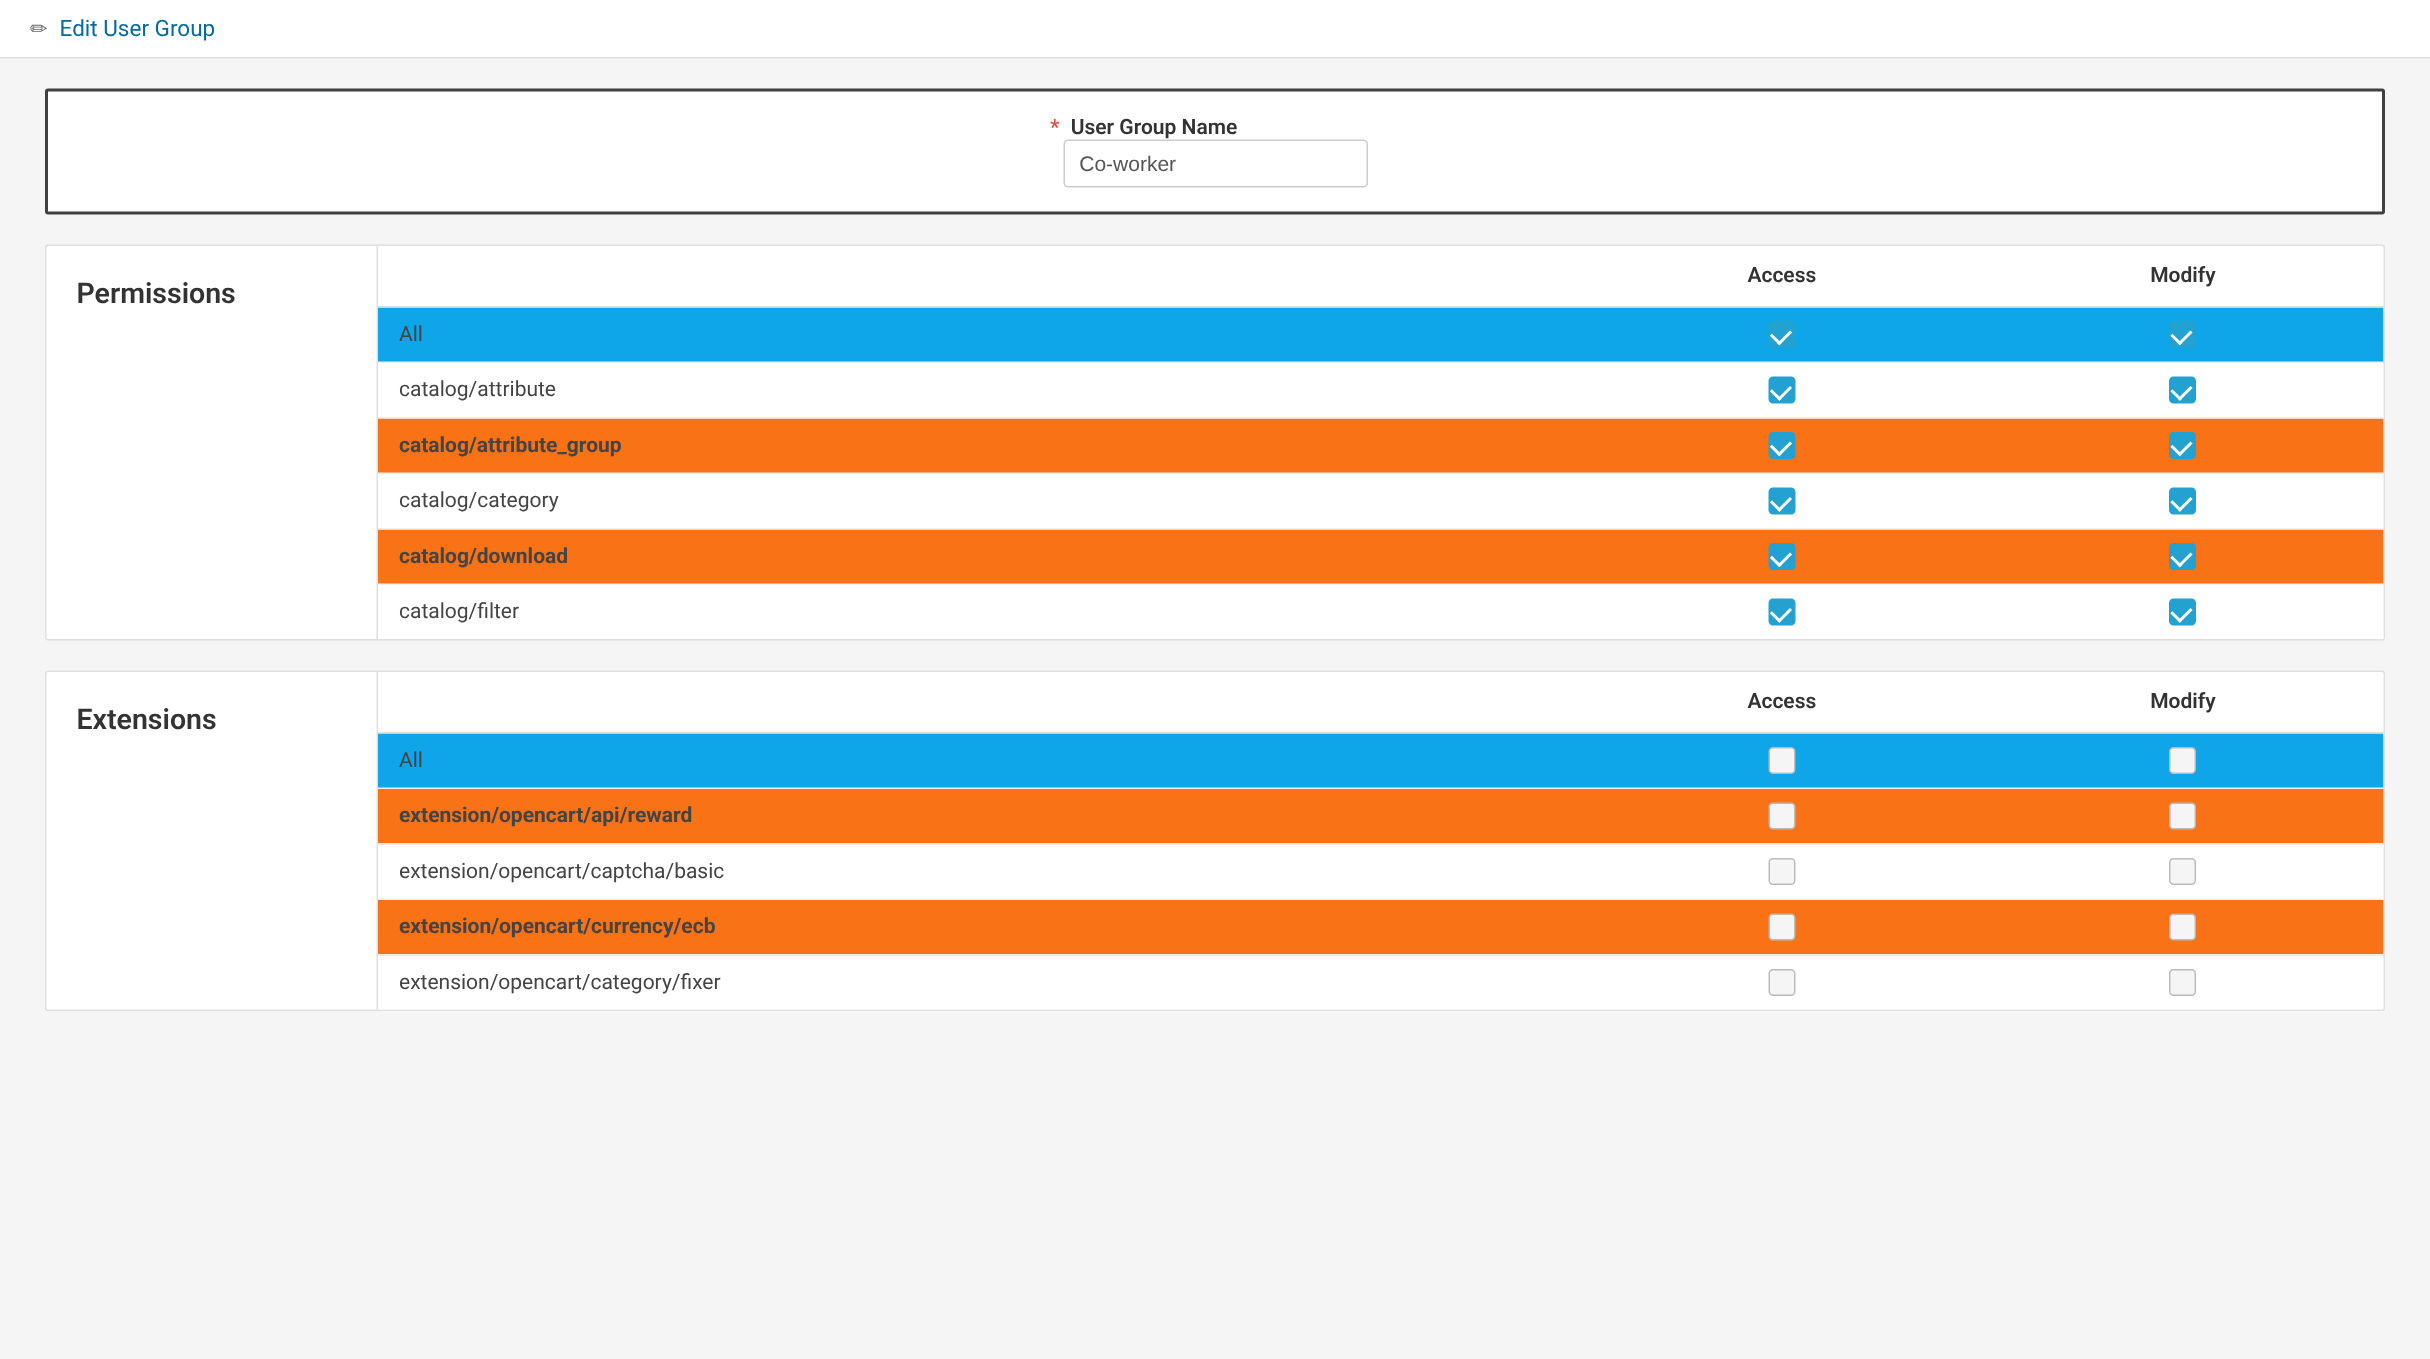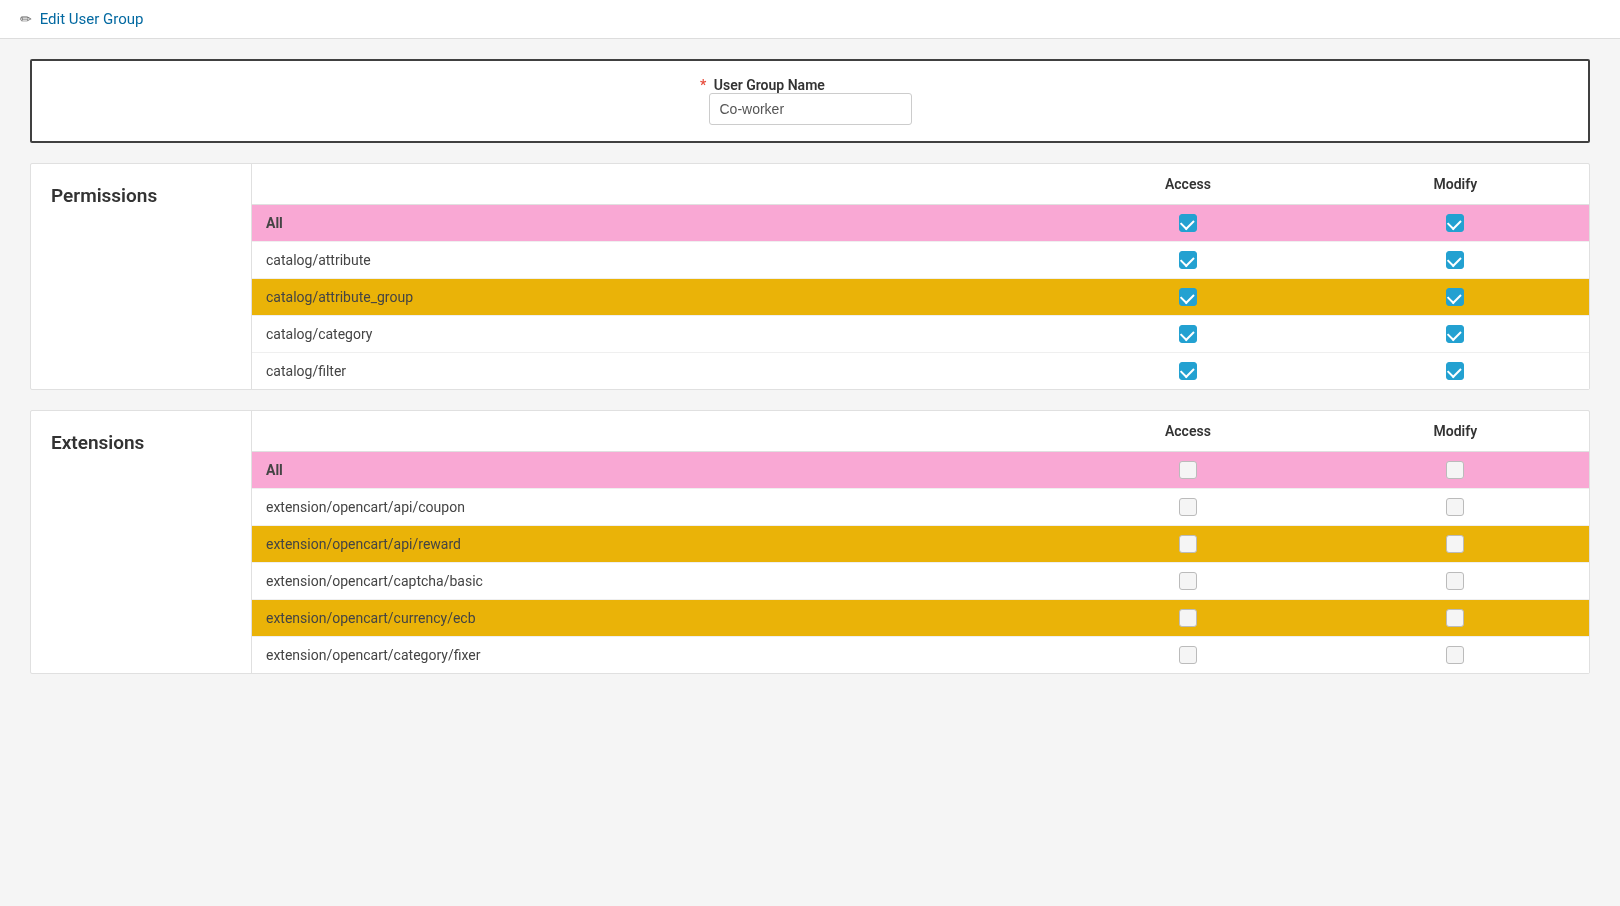--- a/index.html
+++ b/index.html
@@ -128,25 +128,26 @@
       border-bottom: 1px solid #efefef;
       color: #444;
     }
     .perm-table tbody tr td:first-child {
       padding-left: 14px;
     }
     .perm-table tbody tr:last-child td {
       border-bottom: none;
     }
     .perm-table tbody tr.row-all {
-      background: #f9a8d4;
-      font-weight: 700;
+      background: #0ea5e9;
+      font-weight: 400;
     }
     .perm-table tbody tr.row-even {
-      background: #eab308;
+      background: #f97316;
+      font-weight: bold;
     }
     .perm-table tbody tr.row-odd {
       background: #fff;
     }
 
     .col-name { width: 60%; }
     .col-access { width: 20%; text-align: center; }
     .col-modify { width: 20%; text-align: center; }
 
     
@@ -261,20 +262,33 @@
                   <div class="cb-wrap">
                     <span class="cb-custom checked"></span>
                   </div>
                 </td>
                 <td class="col-modify">
                   <div class="cb-wrap">
                     <span class="cb-custom checked"></span>
                   </div>
                 </td>
               </tr>
+              <tr class="row-even">
+                <td class="col-name">catalog/download</td>
+                <td class="col-access">
+                  <div class="cb-wrap">
+                    <span class="cb-custom checked"></span>
+                  </div>
+                </td>
+                <td class="col-modify">
+                  <div class="cb-wrap">
+                    <span class="cb-custom checked"></span>
+                  </div>
+                </td>
+              </tr>
               <tr class="row-odd">
                 <td class="col-name">catalog/filter</td>
                 <td class="col-access">
                   <div class="cb-wrap">
                     <span class="cb-custom checked"></span>
                   </div>
                 </td>
                 <td class="col-modify">
                   <div class="cb-wrap">
                     <span class="cb-custom checked"></span>
@@ -306,33 +320,20 @@
                   <div class="cb-wrap">
                     <span class="cb-custom unchecked"></span>
                   </div>
                 </td>
                 <td class="col-modify">
                   <div class="cb-wrap">
                     <span class="cb-custom unchecked"></span>
                   </div>
                 </td>
               </tr>
-              <tr class="row-odd">
-                <td class="col-name">extension/opencart/api/coupon</td>
-                <td class="col-access">
-                  <div class="cb-wrap">
-                    <span class="cb-custom unchecked"></span>
-                  </div>
-                </td>
-                <td class="col-modify">
-                  <div class="cb-wrap">
-                    <span class="cb-custom unchecked"></span>
-                  </div>
-                </td>
-              </tr>
               <tr class="row-even">
                 <td class="col-name">extension/opencart/api/reward</td>
                 <td class="col-access">
                   <div class="cb-wrap">
                     <span class="cb-custom unchecked"></span>
                   </div>
                 </td>
                 <td class="col-modify">
                   <div class="cb-wrap">
                     <span class="cb-custom unchecked"></span>

